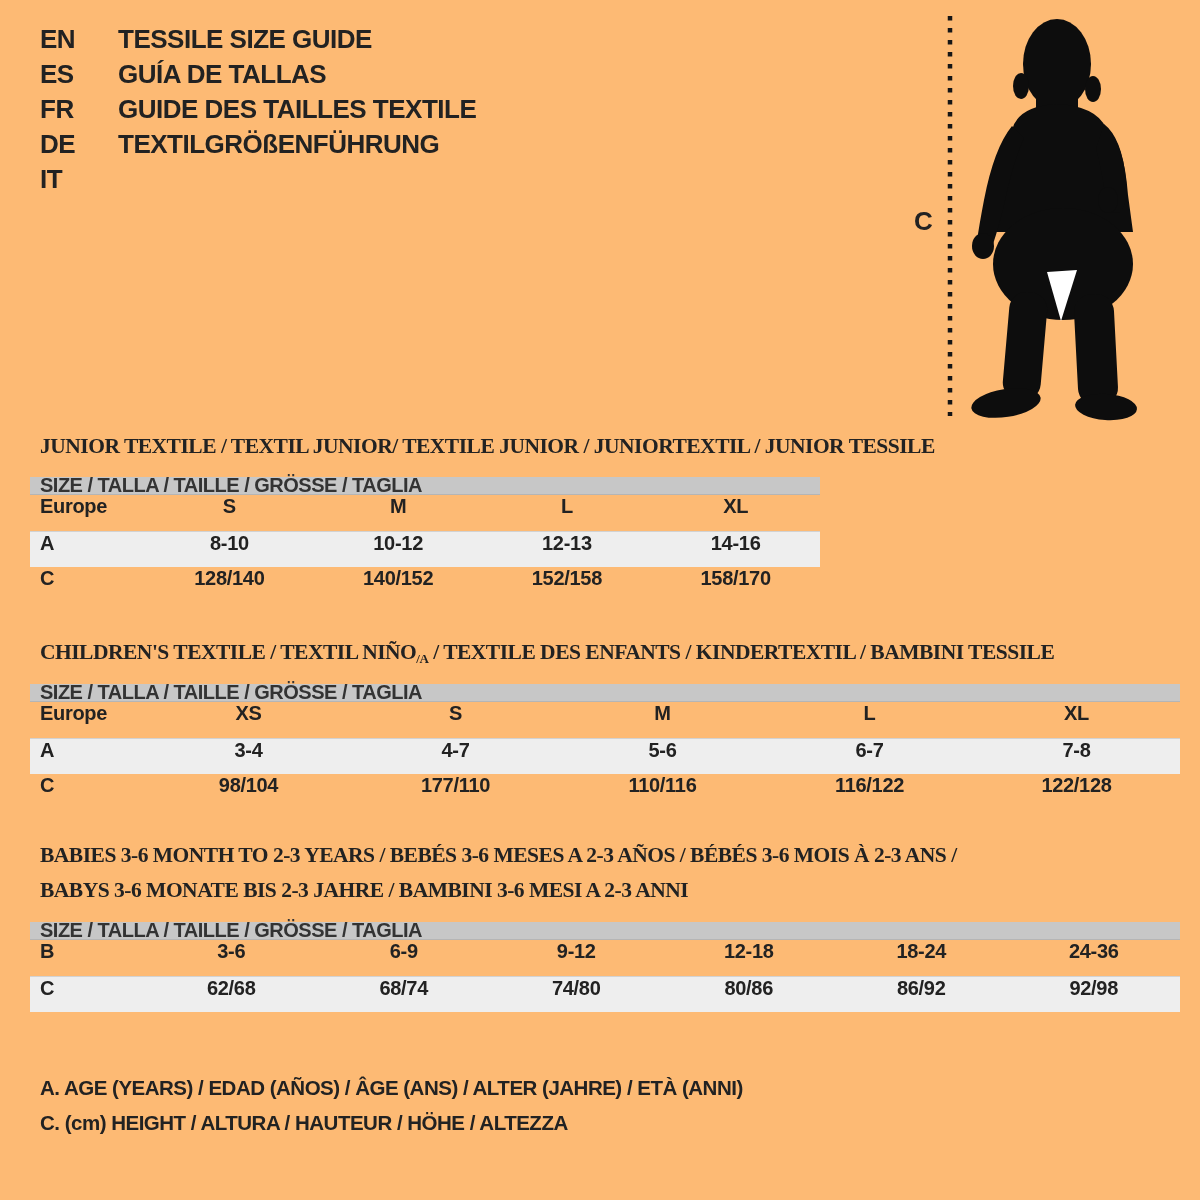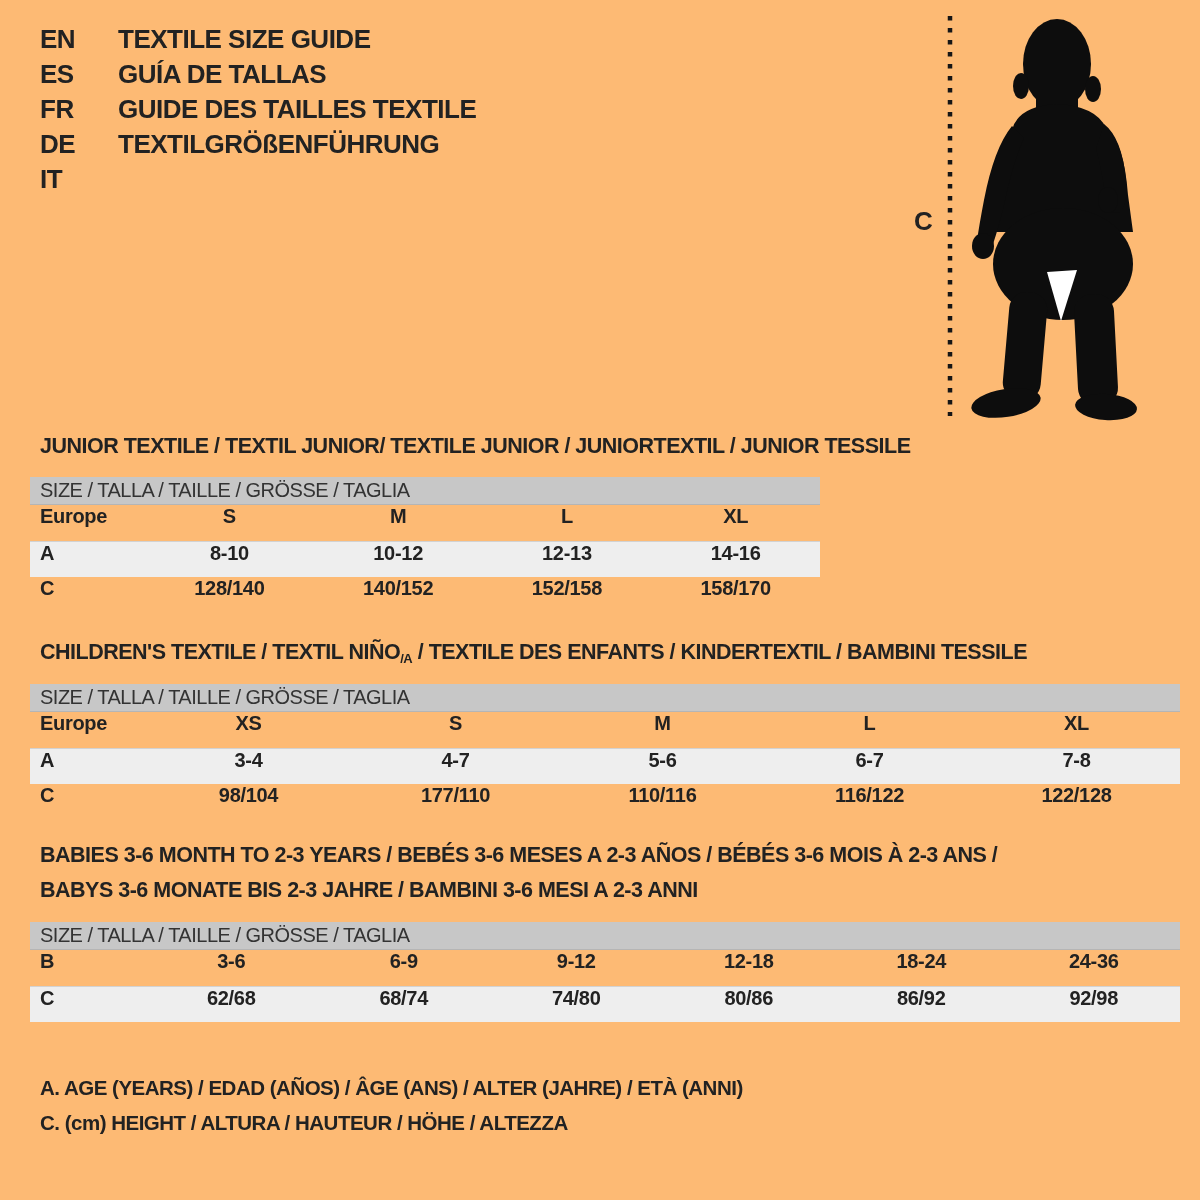--- a/index.html
+++ b/index.html
@@ -15,46 +15,46 @@
   .langs{position:absolute;left:40px;top:22px;}
   .lang-row{display:flex;font-size:26px;font-weight:bold;line-height:35px;letter-spacing:-0.5px;}
   .lang-code{width:78px;}
 
   
   .figure{position:absolute;left:900px;top:0;width:300px;height:430px;}
   .figure svg{position:absolute;left:0;top:0;}
   .c-label{position:absolute;left:14px;top:206px;font-size:26px;font-weight:bold;}
 
   
-  .section-heading{position:absolute;left:40px;font-size:21.5px;font-weight:bold;letter-spacing:-0.5px;white-space:nowrap;}
+  .section-heading{position:absolute;left:40px;font-size:21.5px;font-weight:bold;letter-spacing:-0.5px;white-space:nowrap;font-family:Liberation Serif, serif;}
   .section-heading .subscript{font-size:13px;vertical-align:-4px;}
   .heading-2lines{line-height:35px;}
 
   
   .size-table{position:absolute;left:30px;}
   .size-table.narrow{width:790px;}
   .size-table.wide{width:1150px;}
-  .size-bar{height:28px;background:#c7c7c7;border-bottom:1px solid #b5b5b5;display:flex;align-items:center;padding-left:10px;box-sizing:border-box;font-size:20px;font-weight:normal;color:#333;letter-spacing:-0.5px;}
+  .size-bar{height:18px;background:#c7c7c7;border-bottom:1px solid #b5b5b5;display:flex;align-items:center;padding-left:10px;box-sizing:border-box;font-size:20px;font-weight:bold;color:#333;letter-spacing:-0.5px;}
   .trow{display:flex;align-items:flex-start;height:36px;font-size:20px;font-weight:bold;letter-spacing:-0.3px;}
   .trow.striped{background:#eeeeee;border-top:1px solid #d2d2d2;height:35px;}
   .tlabel{width:115px;padding-left:10px;box-sizing:border-box;}
   .tcell{flex:1;text-align:center;}
 
   
   .legend{position:absolute;left:40px;top:1070px;font-size:20.5px;font-weight:bold;line-height:35px;letter-spacing:-0.5px;}
 </style>
 </head>
 <body>
 
 <div class="page">
 
   <div class="langs">
     <div class="lang-row">
       <span class="lang-code">EN</span>
-      <span class="lang-title">TEXTILE SIZE GUIDE</span>
+      <span class="lang-title">TESSILE SIZE GUIDE</span>
     </div>
     <div class="lang-row">
       <span class="lang-code">ES</span>
       <span class="lang-title">GUÍA DE TALLAS</span>
     </div>
     <div class="lang-row">
       <span class="lang-code">FR</span>
       <span class="lang-title">GUIDE DES TAILLES TEXTILE</span>
     </div>
     <div class="lang-row">

